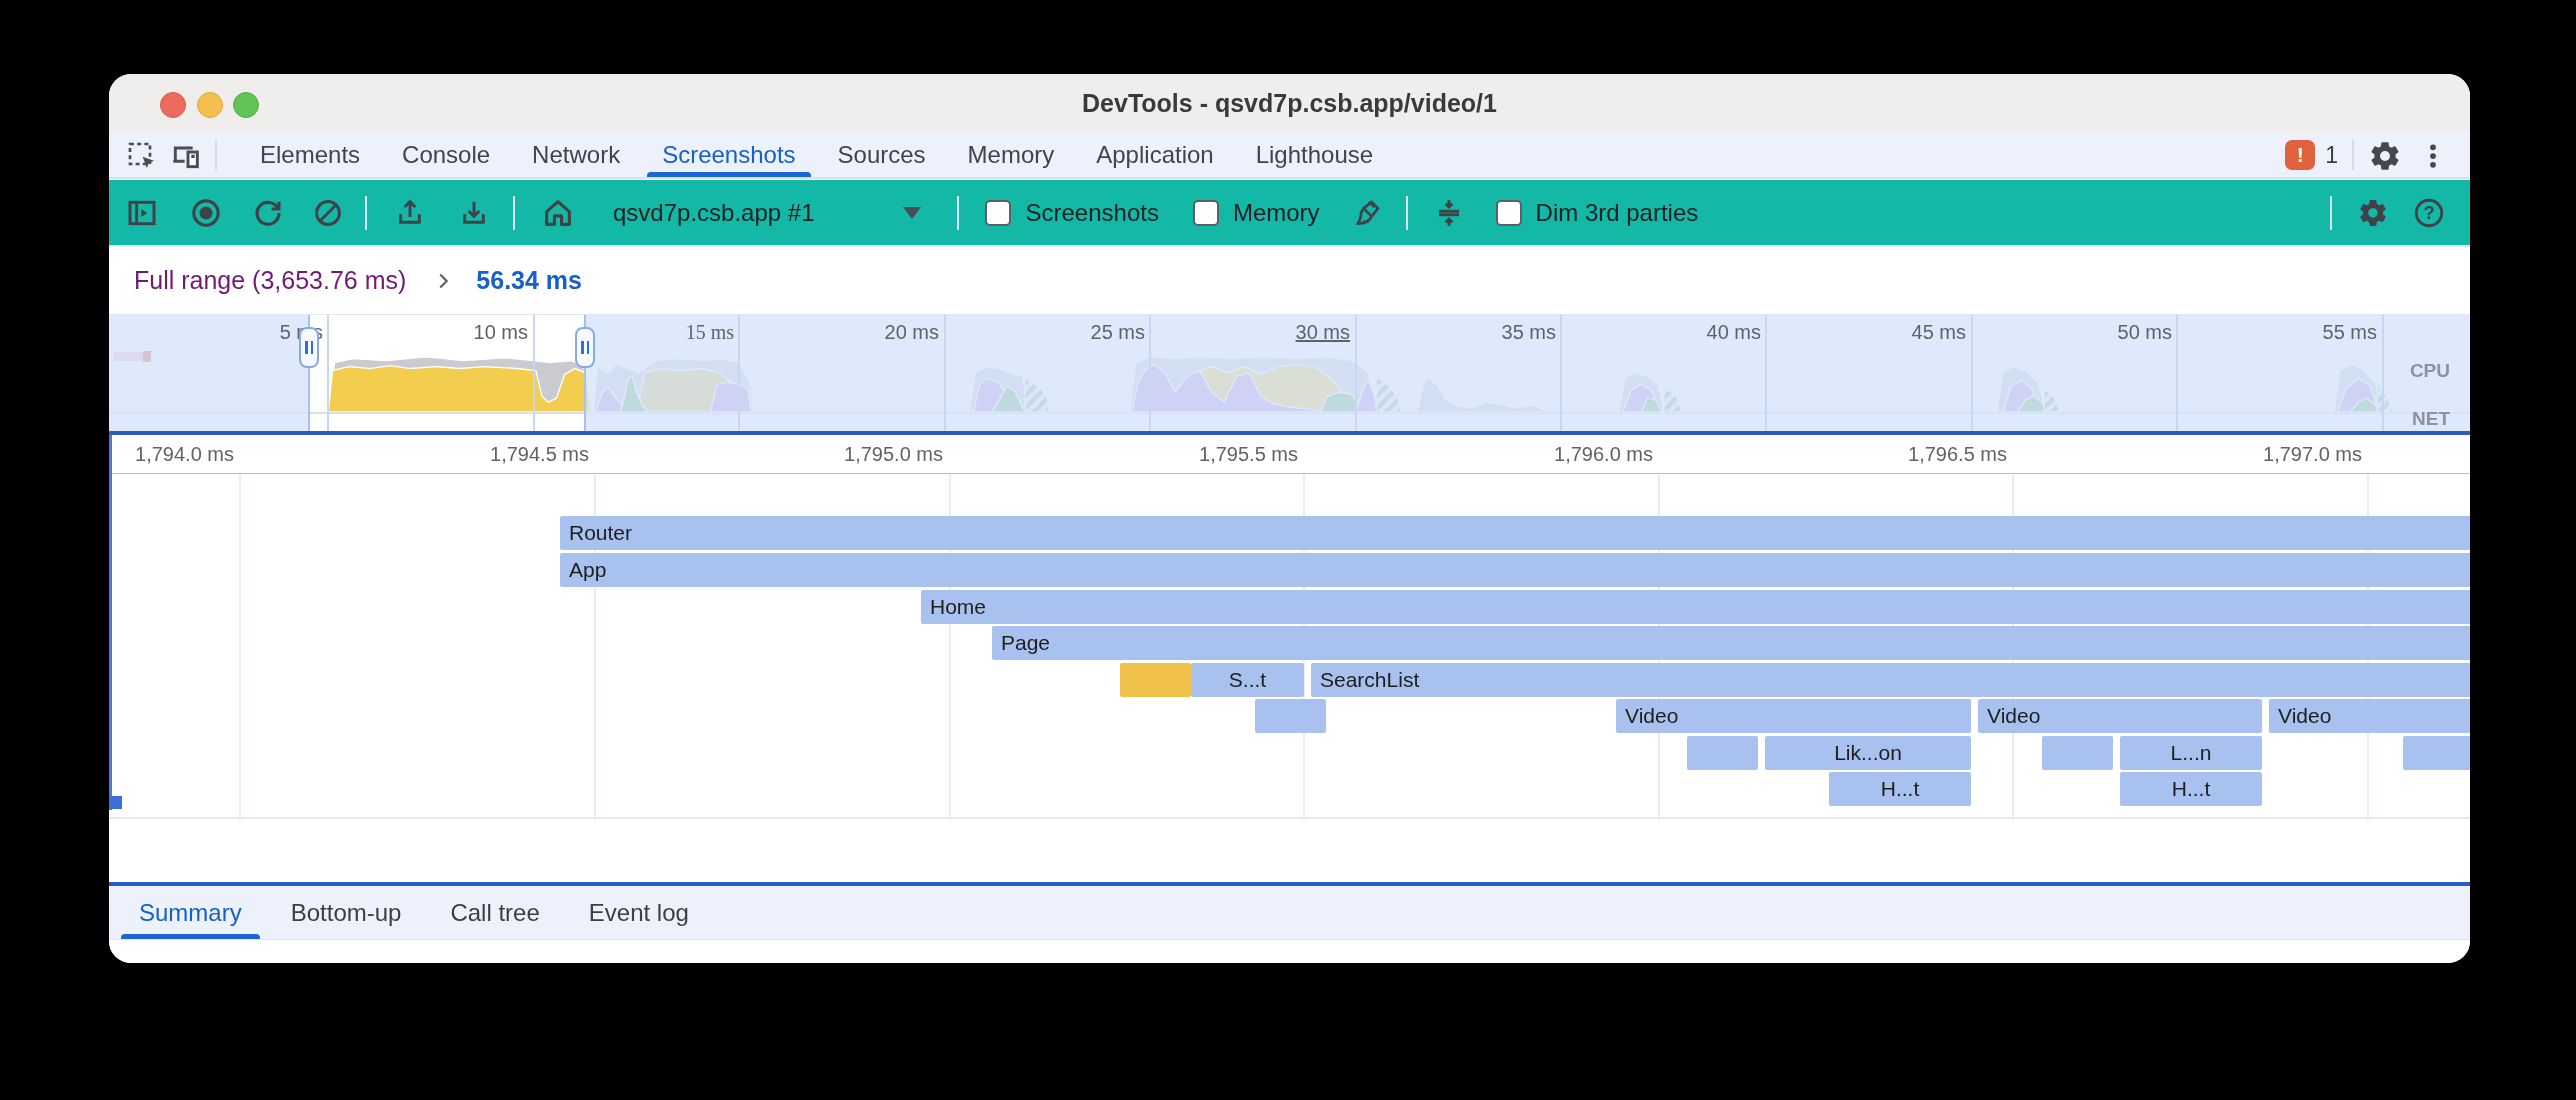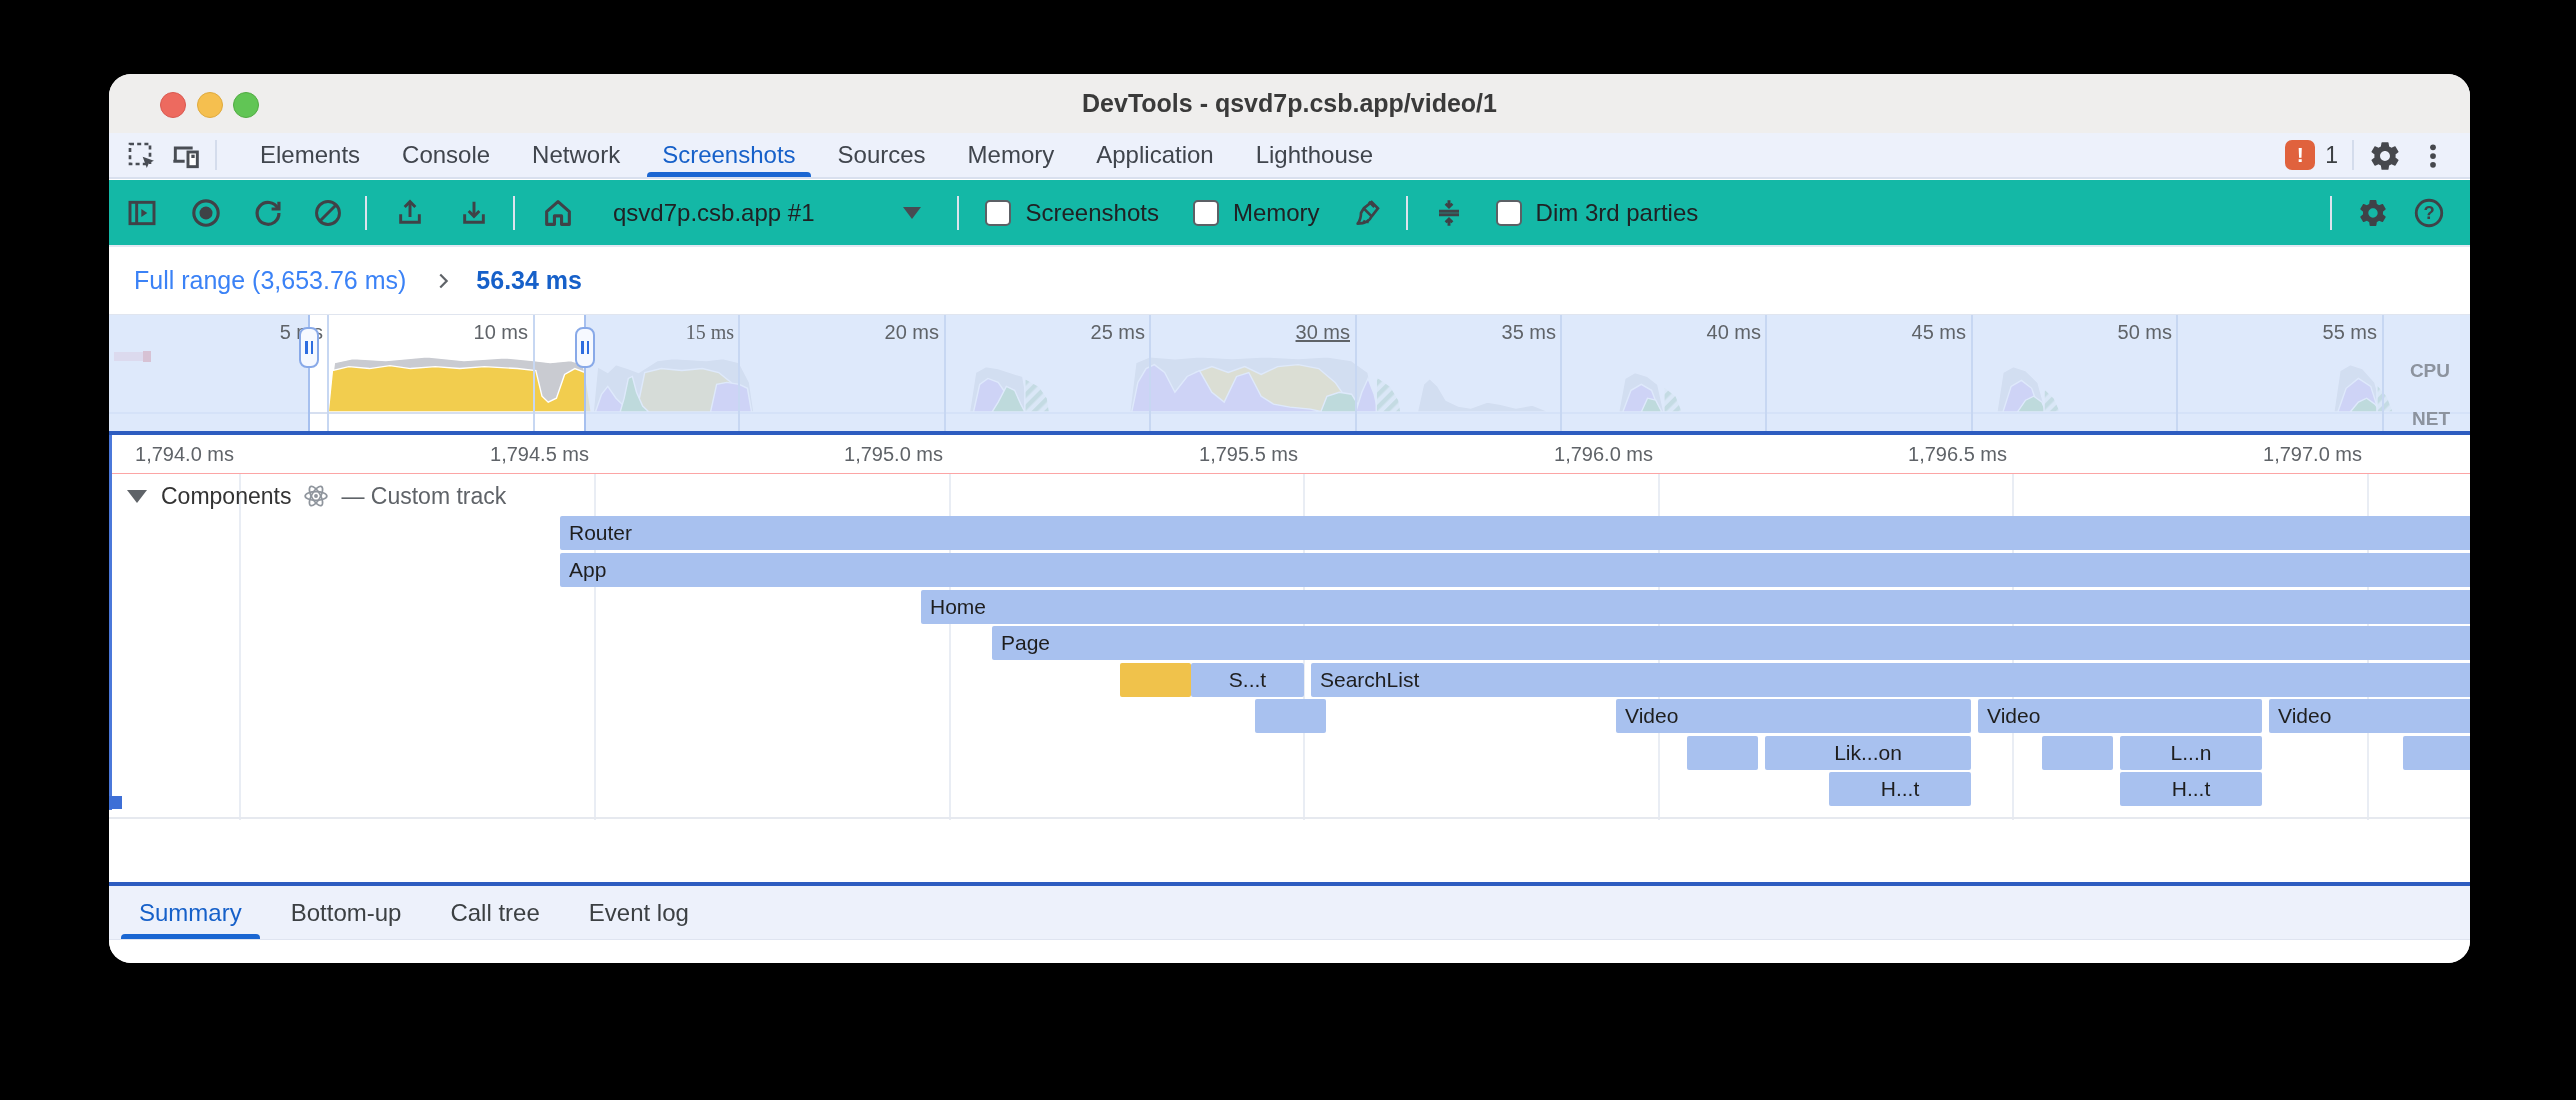--- a/index.html
+++ b/index.html
@@ -32,21 +32,21 @@
   .toolbar{position:absolute;left:0;top:106px;width:100%;height:65px;background:#14b8a6;border-bottom:2px solid #e3e8f2;
            display:flex;align-items:center;}
   .toolbar .icbtn{width:34px;height:34px;display:flex;align-items:center;justify-content:center;flex:none;}
   .tb-sep{width:2px;height:34px;background:#dde3ee;flex:none;}
   .selectbox{display:flex;align-items:center;font-size:24px;color:#202124;}
   .caret{width:0;height:0;border-left:9px solid transparent;border-right:9px solid transparent;border-top:12px solid #474b52;}
   .cb{width:22px;height:22px;border:2.5px solid #5c6065;border-radius:5px;background:#fff;flex:none;}
   .cb-label{font-size:24px;color:#202124;margin-left:14px;}
   
   .breadcrumb{position:absolute;left:0;top:173px;width:100%;height:67px;background:#fff;display:flex;align-items:center;}
-  .bc-full{font-size:25px;color:#3b82f6;margin-left:25px;text-align:right;}
+  .bc-full{font-size:25px;color:#701a75;margin-left:25px;text-align:right;}
   .bc-sel{font-size:25px;color:#1660c9;font-weight:700;}
   
   .minimap{position:absolute;left:0;top:240px;width:100%;height:117px;background:#fff;border-top:1px solid #e0e5ef;overflow:hidden;}
   .mm-grid{position:absolute;top:0;bottom:0;width:2px;background:#c7d7f2;}
   .mm-label{position:absolute;top:6px;width:119px;text-align:right;font-size:20px;color:#5f6368;}
   .mm-curtain{position:absolute;top:0;bottom:0;background:rgba(213,227,250,.78);}
   .mm-netline{position:absolute;left:0;right:0;top:97px;height:2px;background:#d6dff0;}
   .mm-sideline{position:absolute;top:0;bottom:0;width:2px;background:#a6c0ef;}
   .mm-handle{position:absolute;top:12px;width:20px;height:41px;background:#f6f9ff;border:2px solid #88a9e8;border-radius:8px;
              box-sizing:border-box;display:flex;align-items:center;justify-content:center;gap:3px;}
@@ -360,35 +360,20 @@
       </div>
 
     <div class="flame" id="flame">
         <div class="fl-grid" style="left: 2258px;"></div>
         <div class="fl-grid" style="left: 1903px;"></div>
         <div class="fl-grid" style="left: 1549px;"></div>
         <div class="fl-grid" style="left: 1194px;"></div>
         <div class="fl-grid" style="left: 840px;"></div>
         <div class="fl-grid" style="left: 485px;"></div>
         <div class="fl-grid" style="left: 130px;"></div>
-      <div class="fl-header">
-        <span class="disclose"></span>
-        <span>Components</span>
-        <span style="width:12px"></span>
-        <svg class="icon" width="26" height="26" viewBox="0 0 24 24">
-          <g fill="none" stroke="#8f959d" stroke-width="1.6">
-            <ellipse cx="12" cy="12" rx="10" ry="4"></ellipse>
-            <ellipse cx="12" cy="12" rx="10" ry="4" transform="rotate(60 12 12)"></ellipse>
-            <ellipse cx="12" cy="12" rx="10" ry="4" transform="rotate(120 12 12)"></ellipse>
-          </g>
-          <circle cx="12" cy="12" r="1.8" fill="#8f959d"></circle>
-        </svg>
-        <span style="width:12px"></span>
-        <span class="suffix">— Custom track</span>
-      </div>
       <div class="fl-bottomline"></div>
     <div class="bar left" style="left: 451px; top: 42px; width: 3652px; height: 34px;">Router</div>
         <div class="bar left" style="left: 451px; top: 79px; width: 3652px; height: 34px;">App</div>
         <div class="bar left" style="left: 812px; top: 116px; width: 3291px; height: 34px;">Home</div>
         <div class="bar left" style="left: 883px; top: 152px; width: 3220px; height: 34px;">Page</div>
         <div class="bar center" style="left: 1011px; top: 189px; width: 71px; height: 34px; background: rgb(240, 194, 75);"></div>
         <div class="bar center" style="left: 1082px; top: 189px; width: 113px; height: 34px;">S...t</div>
         <div class="bar left" style="left: 1202px; top: 189px; width: 2901px; height: 34px;">SearchList</div>
         <div class="bar center" style="left: 1146px; top: 225px; width: 71px; height: 34px;"></div>
         <div class="bar left" style="left: 1507px; top: 225px; width: 355px; height: 34px;">Video</div>

